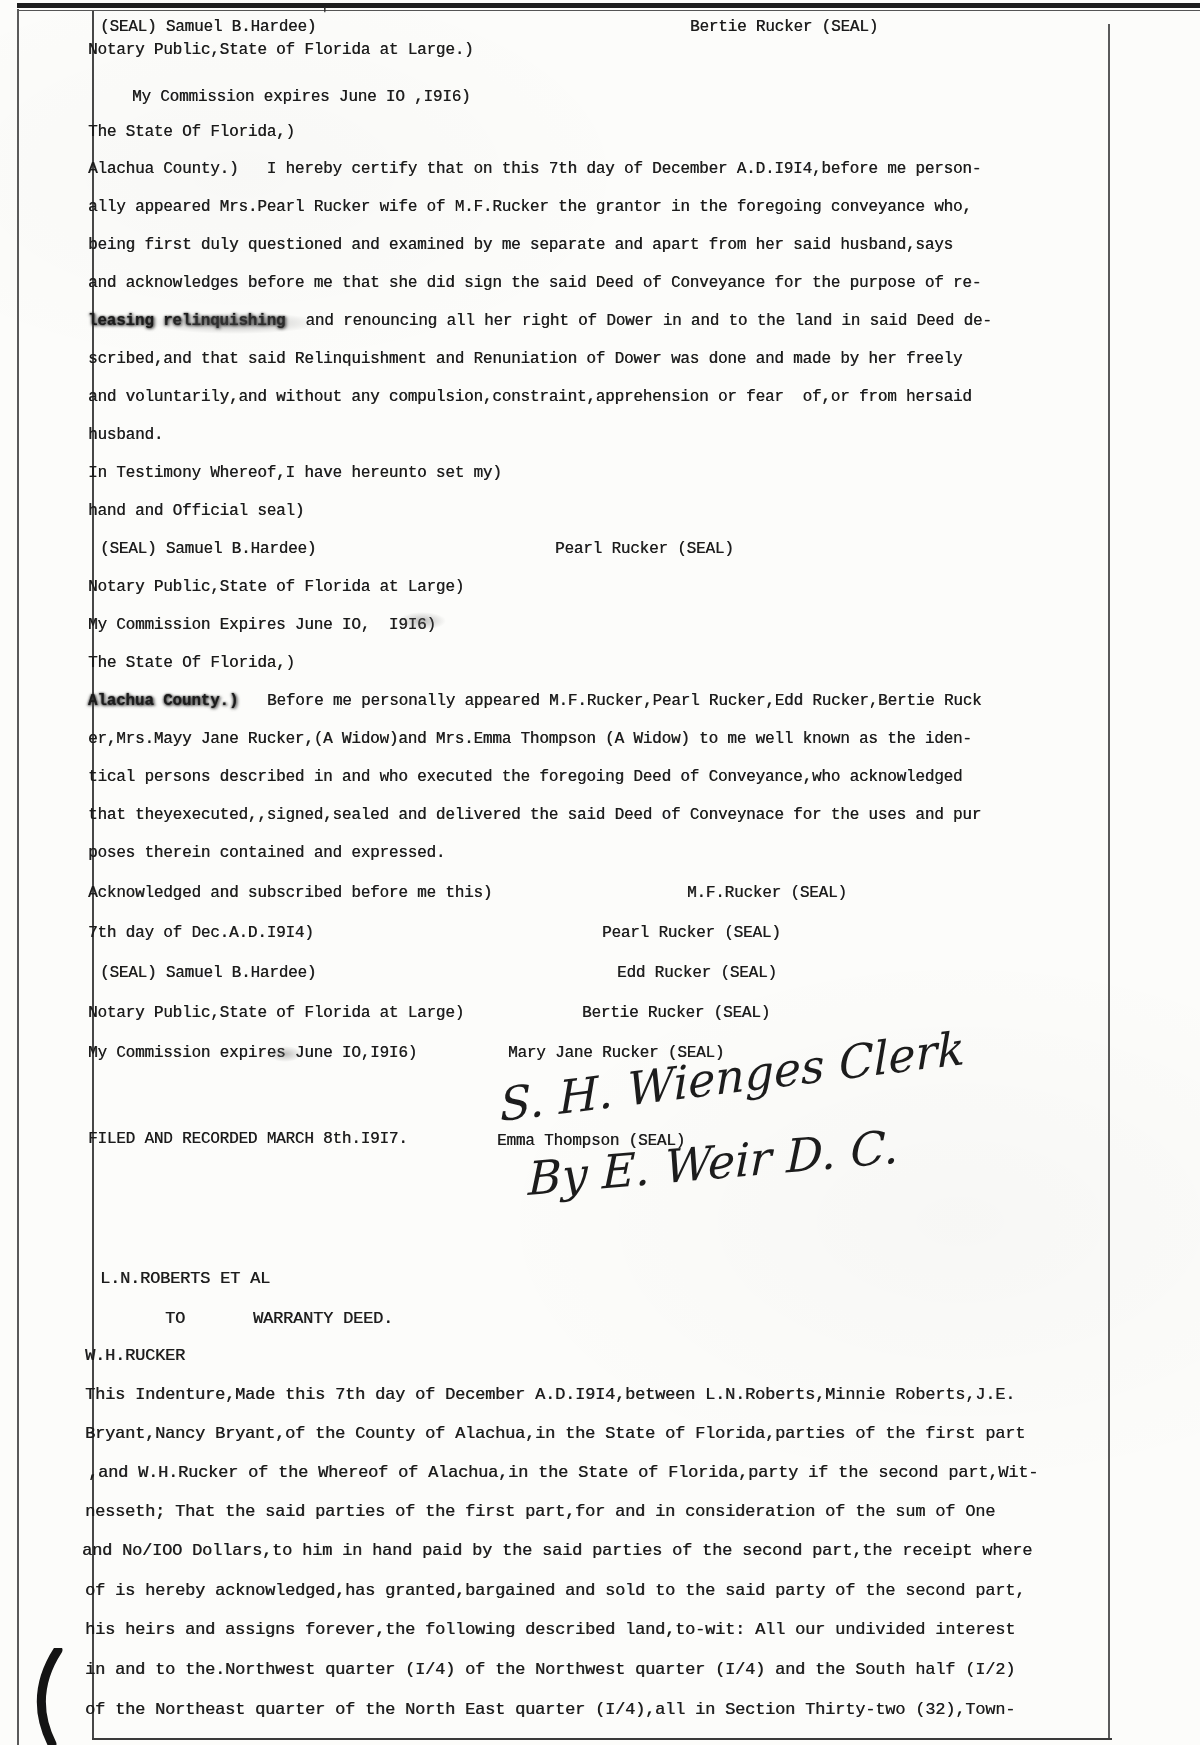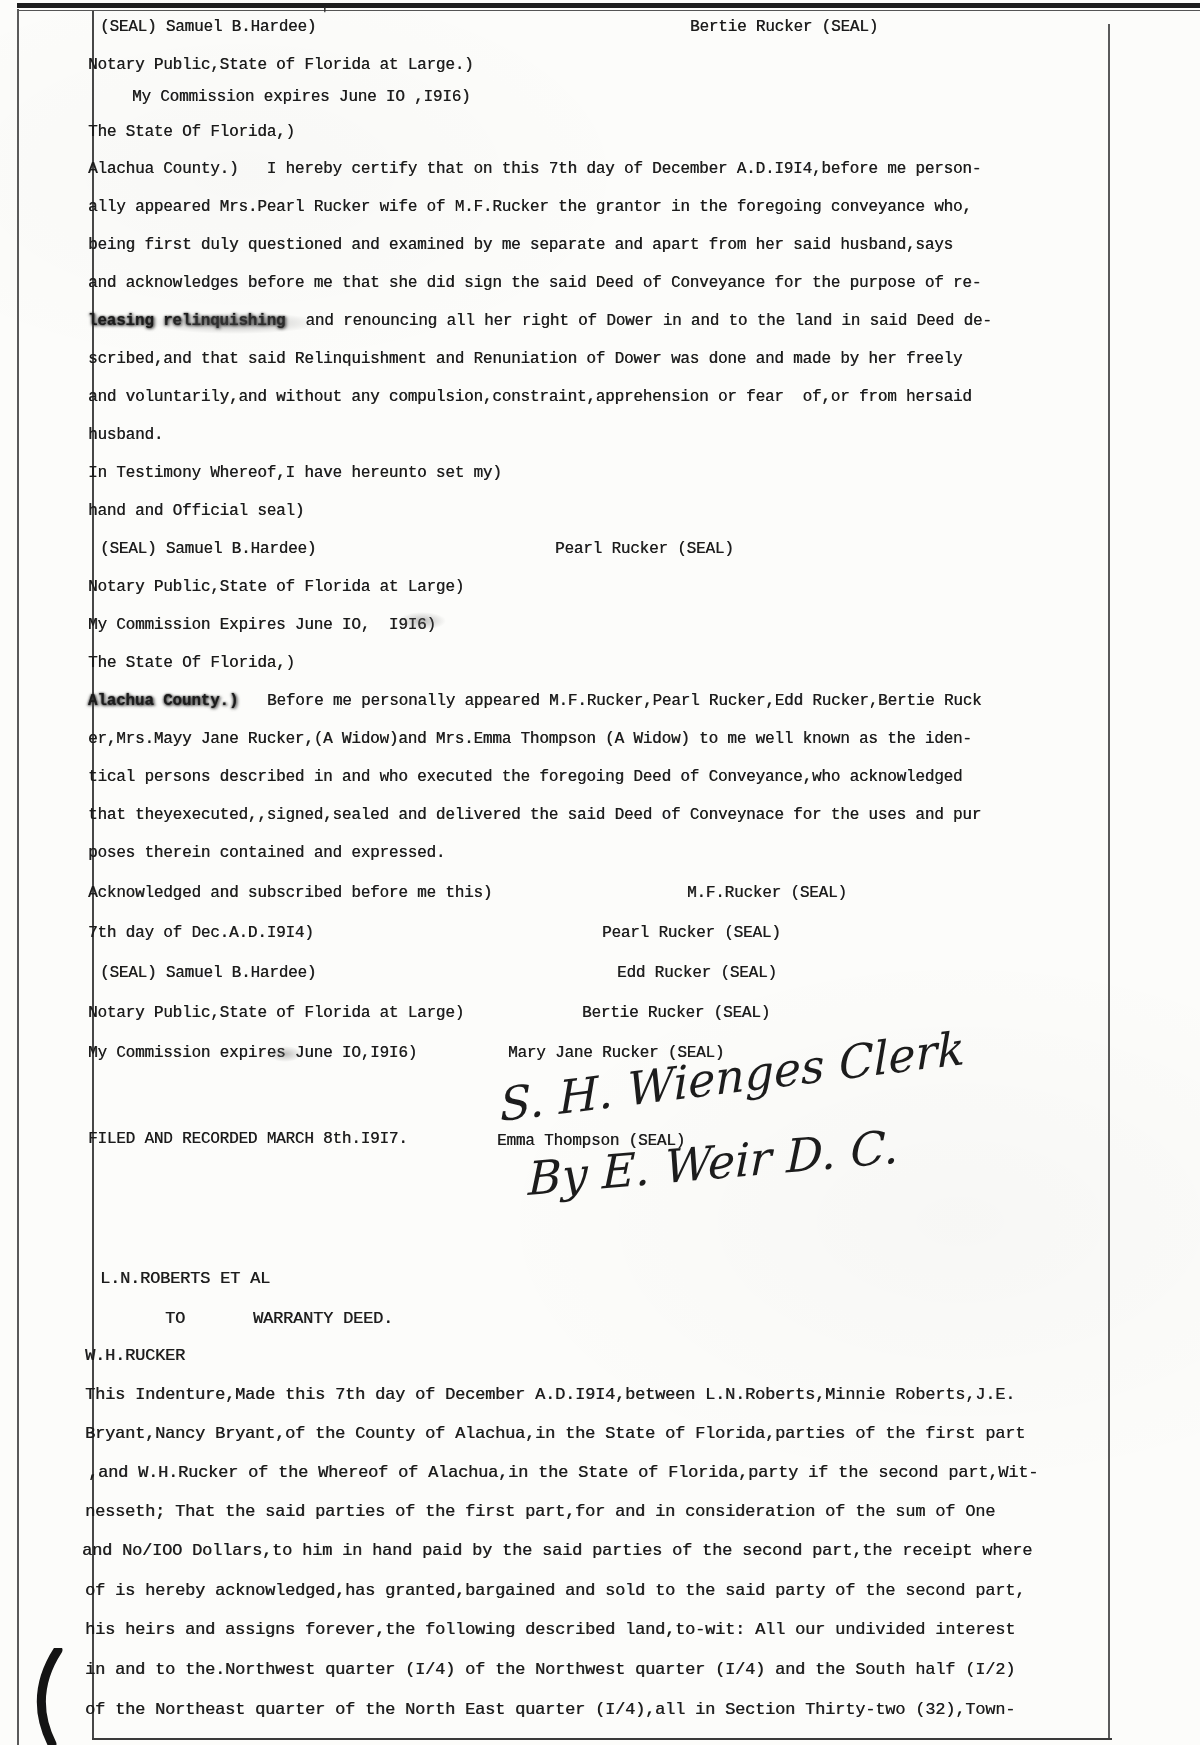--- a/index.html
+++ b/index.html
@@ -74,21 +74,21 @@
   <div class="rule right-rule"></div>
   <div class="rule bottom-rule"></div>
   <svg class="curl" width="52" height="97" viewBox="0 0 52 97">
     <path d="M 38 2 Q 8 48 32 96" fill="none" stroke="#141414" stroke-width="9" stroke-linecap="round"></path>
   </svg>
   <div id="text-layer">
       <div class="tline" style="top: 17px;">
         <span class="tseg" style="left: 100px;">(SEAL) Samuel B.Hardee)</span>
         <span class="tseg" style="left: 690px;">Bertie Rucker (SEAL)</span>
       </div>
-      <div class="tline" style="top: 55px;">
+      <div class="tline" style="top: 40px;">
         <span class="tseg" style="left: 88px;">Notary Public,State of Florida at Large.)</span>
       </div>
       <div class="tline" style="top: 87px;">
         <span class="tseg" style="left: 88px; margin-left: 44px;">My Commission expires June IO ,I9I6)</span>
       </div>
       <div class="tline" style="top: 122px;">
         <span class="tseg" style="left: 88px;">The State Of Florida,)</span>
       </div>
       <div class="tline" style="top: 159px;">
         <span class="tseg" style="left: 88px;">Alachua County.)   I hereby certify that on this 7th day of December A.D.I9I4,before me person-</span>

